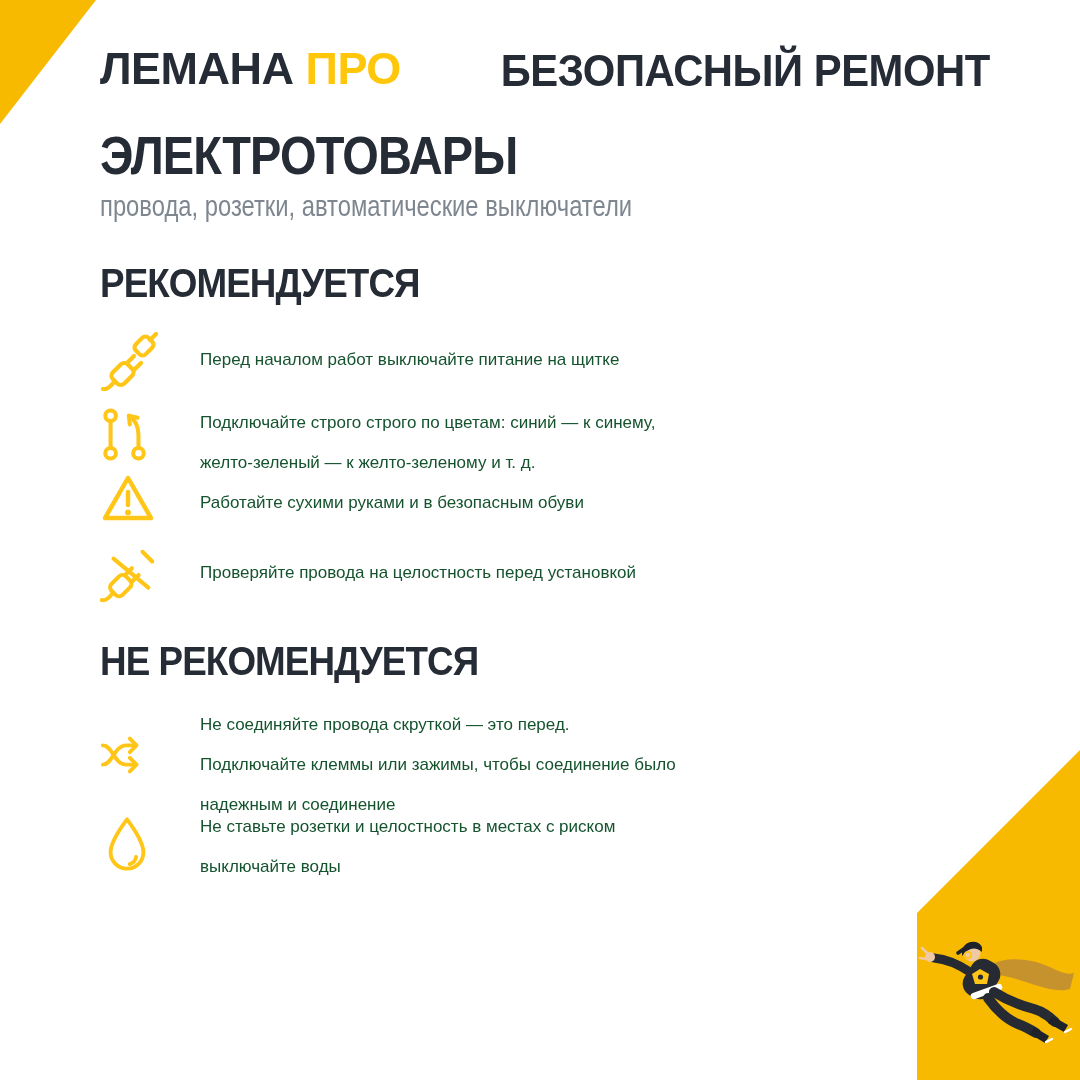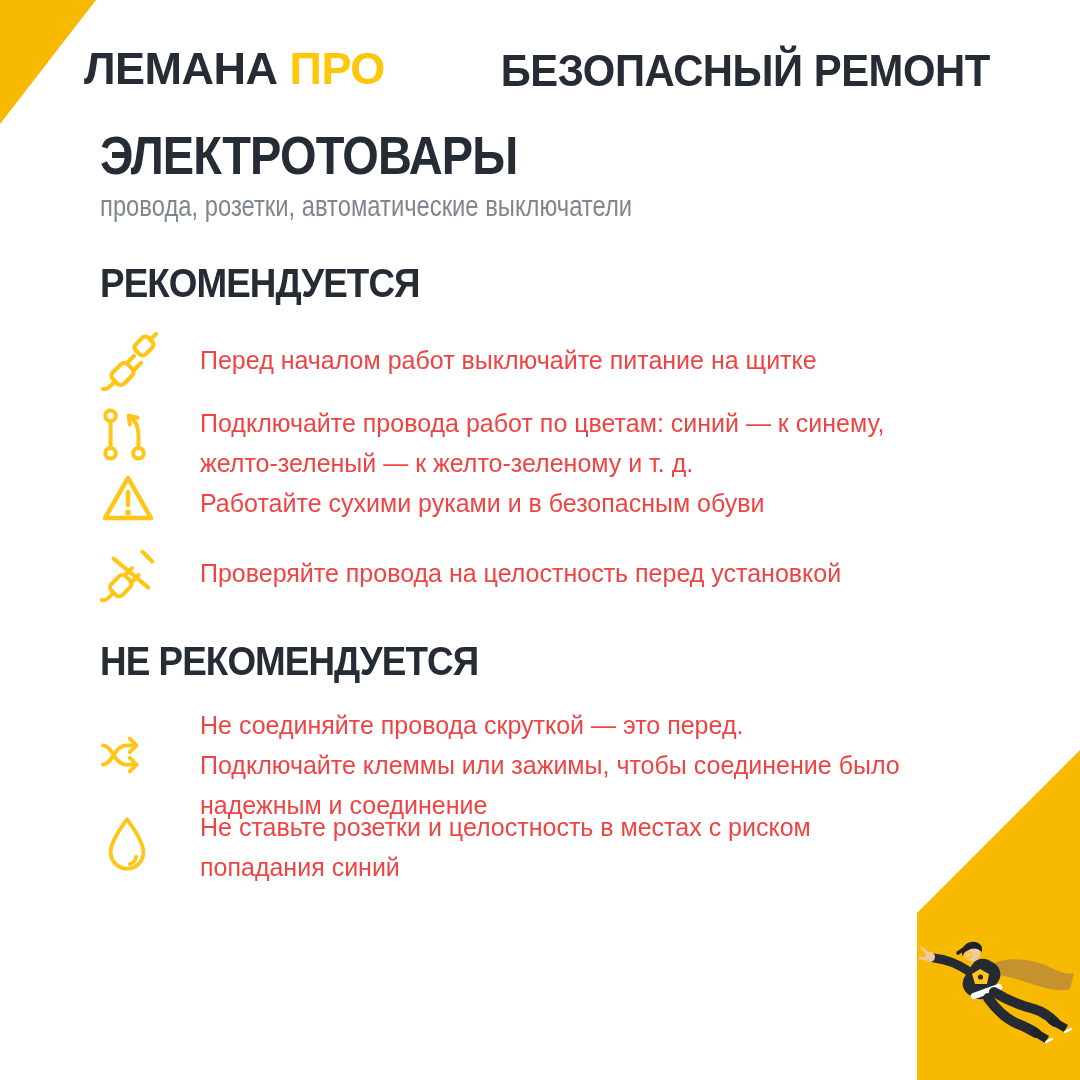--- a/index.html
+++ b/index.html
@@ -13,21 +13,21 @@
     position:absolute; left:0; top:0; width:96px; height:124px;
     background:#F7BA00;
     clip-path:polygon(0 0, 100% 0, 0 100%);
   }
   .corner-br {
     position:absolute; left:917px; top:750px; width:163px; height:330px;
     background:#F7BA00;
     clip-path:polygon(0 49.4%, 100% 0, 100% 100%, 0 100%);
   }
   .logo {
-    position:absolute; left:84px; top:46px;
+    position:absolute; left:100px; top:46px;
     font-size:45px; font-weight:900; letter-spacing:-0.5px; line-height:1;
     color:#262C35; white-space:nowrap;
   }
   .logo .accent { color:#FFC60A; }
   .header-title {
     position:absolute; top:49px; right:90px;
     font-size:44px; font-weight:800; letter-spacing:-0.5px; line-height:1;
     color:#262C35; white-space:nowrap;
     transform:scaleX(0.95); transform-origin:right top;
   }
@@ -48,21 +48,21 @@
     font-size:40px; font-weight:800; letter-spacing:-1px; line-height:1;
     color:#262C35; white-space:nowrap;
     transform:scaleX(0.92); transform-origin:left top;
   }
   #rec-heading { top:263px; }
   #nrec-heading { top:641px; }
   .row { position:absolute; left:100px; width:900px; }
   .row .icon { position:absolute; left:0; display:block; }
   .row .text {
     margin-left:100px;
-    font-size:25px; line-height:40px; color:#ef4444;
+    font-size:17px; line-height:40px; color:#14532d;
   }
   .row .text div { white-space:nowrap; }
   .hero {
     position:absolute; left:908px; top:932px; width:170px; height:118px;
   }
 </style>
 </head>
 <body>
 
 <div class="corner-tl"></div>
@@ -105,21 +105,21 @@
         <circle cx="11" cy="49" r="5.5"></circle>
         <line x1="11" y1="17" x2="11" y2="42"></line>
         <circle cx="40" cy="49" r="5.5"></circle>
         <path d="M40,42 V30 C40,20 36,14 30,10"></path>
         <path d="M30,10 L31,19"></path>
         <path d="M30,10 L39,12"></path>
       </g>
     </svg>
   </span>
   <div class="text">
-    <div>Подключайте провода работ по цветам: синий — к синему,</div>
+    <div>Подключайте строго строго по цветам: синий — к синему,</div>
     <div>желто-зеленый — к желто-зеленому и т. д.</div>
   </div>
 </div>
 
 <div class="row" style="top:483px">
   <span class="icon" style="top:-10px">
     <svg width="56" height="52" viewBox="0 0 56 52">
       <g fill="none" stroke="#FFC517" stroke-width="4.5" stroke-linecap="round" stroke-linejoin="round">
         <path d="M28,5 L51,45 L5,45 Z"></path>
         <line x1="28" y1="19" x2="28" y2="32"></line>
@@ -174,21 +174,21 @@
   <span class="icon" style="top:8px;left:6px">
     <svg width="42" height="58" viewBox="0 0 46 62">
       <g fill="none" stroke="#FFC517" stroke-width="4.2" stroke-linecap="round" stroke-linejoin="round">
         <path d="M23,4 C23,4 5,27 5,40 A18,18 0 0 0 41,40 C41,27 23,4 23,4 Z"></path>
         <path d="M33,45 A10,10 0 0 1 26,53"></path>
       </g>
     </svg>
   </span>
   <div class="text">
     <div>Не ставьте розетки и целостность в местах с риском</div>
-    <div>попадания синий</div>
+    <div>выключайте воды</div>
   </div>
 </div>
 
 <div class="corner-br"></div>
 
 <div class="hero">
   <svg width="170" height="118" viewBox="0 0 170 118">
 
     <path d="M80,34 C98,24 120,27 134,32 C148,37 157,44 166,41 L162,57 C150,61 133,55 118,50 C103,45 90,42 80,42 Z" fill="#C6922D"></path>
 

